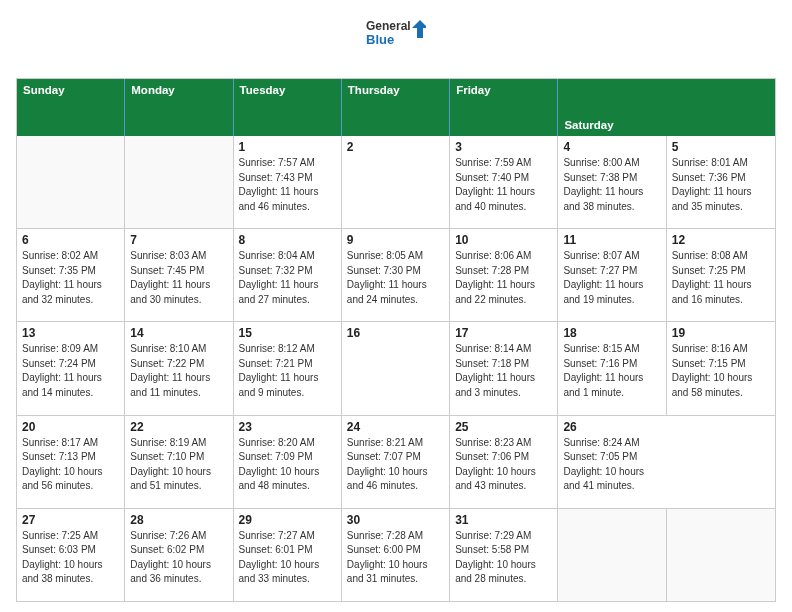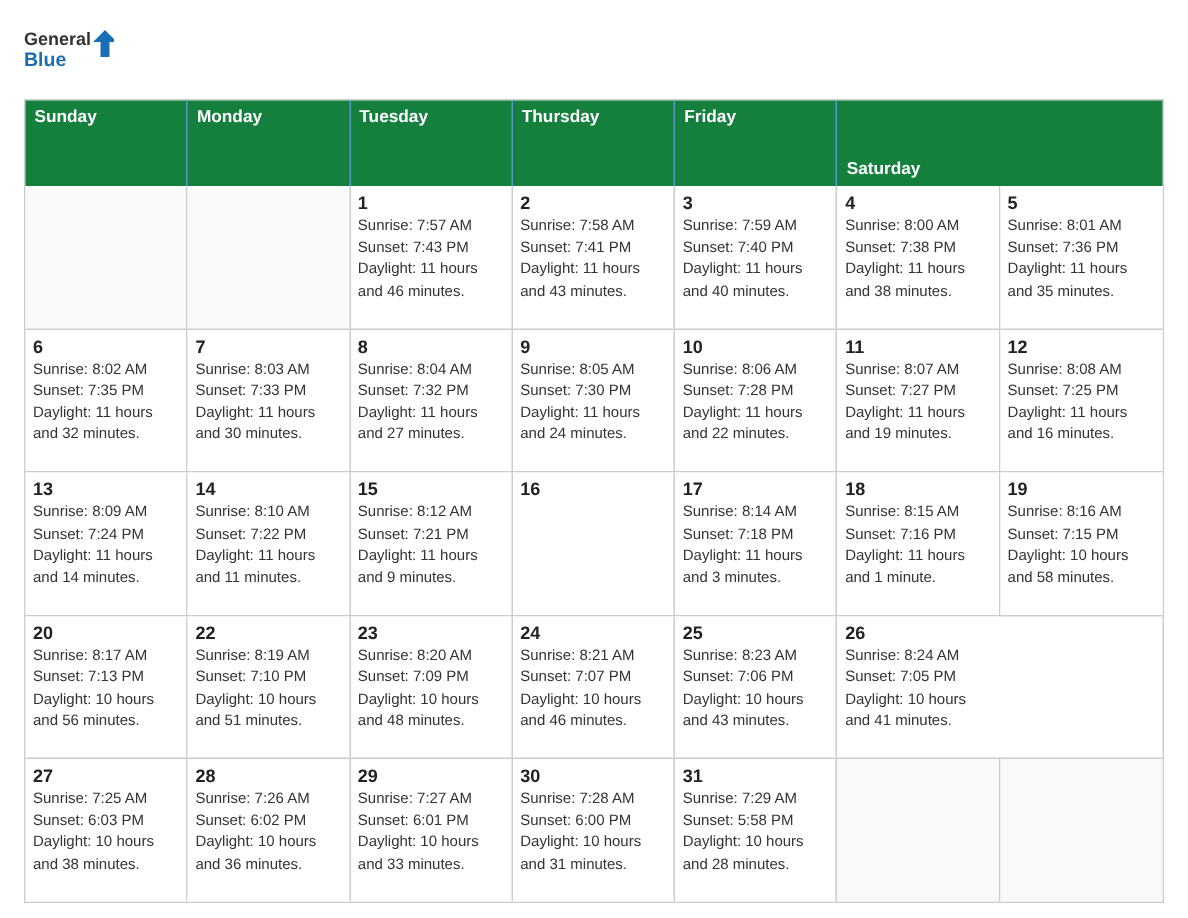--- a/index.html
+++ b/index.html
@@ -12,23 +12,23 @@
     }
     .page {
       width: 792px;
       height: 612px;
       padding: 16px 16px 10px 16px;
       display: flex;
       flex-direction: column;
     }
     .header {
       display: flex;
-      justify-content: flex-start;
+      justify-content: center;
       align-items: flex-start;
-      margin-bottom: 14px;
+      margin-bottom: 26px;
     }
     .logo {
       display: flex;
       align-items: center;
       gap: 4px;
     }
     .title-block {
       text-align: right;
     }
     .main-title {
@@ -129,23 +129,20 @@
           <div class="cal-cell empty"></div>
           <div class="cal-cell empty"></div>
           <div class="cal-cell">
             <span class="cell-day">1</span>
             <div class="cell-info">Sunrise: 7:57 AM
 Sunset: 7:43 PM
 Daylight: 11 hours and 46 minutes.</div>
           </div>
           <div class="cal-cell">
             <span class="cell-day">2</span>
-            <div class="cell-info">Sunrise: 7:58 AM
-Sunset: 7:41 PM
-Daylight: 11 hours and 43 minutes.</div>
           </div>
           <div class="cal-cell">
             <span class="cell-day">3</span>
             <div class="cell-info">Sunrise: 7:59 AM
 Sunset: 7:40 PM
 Daylight: 11 hours and 40 minutes.</div>
           </div>
           <div class="cal-cell">
             <span class="cell-day">4</span>
             <div class="cell-info">Sunrise: 8:00 AM
@@ -162,21 +159,21 @@
         <div class="cal-row">
           <div class="cal-cell">
             <span class="cell-day">6</span>
             <div class="cell-info">Sunrise: 8:02 AM
 Sunset: 7:35 PM
 Daylight: 11 hours and 32 minutes.</div>
           </div>
           <div class="cal-cell">
             <span class="cell-day">7</span>
             <div class="cell-info">Sunrise: 8:03 AM
-Sunset: 7:33 PM
+Sunset: 7:45 PM
 Daylight: 11 hours and 30 minutes.</div>
           </div>
           <div class="cal-cell">
             <span class="cell-day">8</span>
             <div class="cell-info">Sunrise: 8:04 AM
 Sunset: 7:32 PM
 Daylight: 11 hours and 27 minutes.</div>
           </div>
           <div class="cal-cell">
             <span class="cell-day">9</span>

